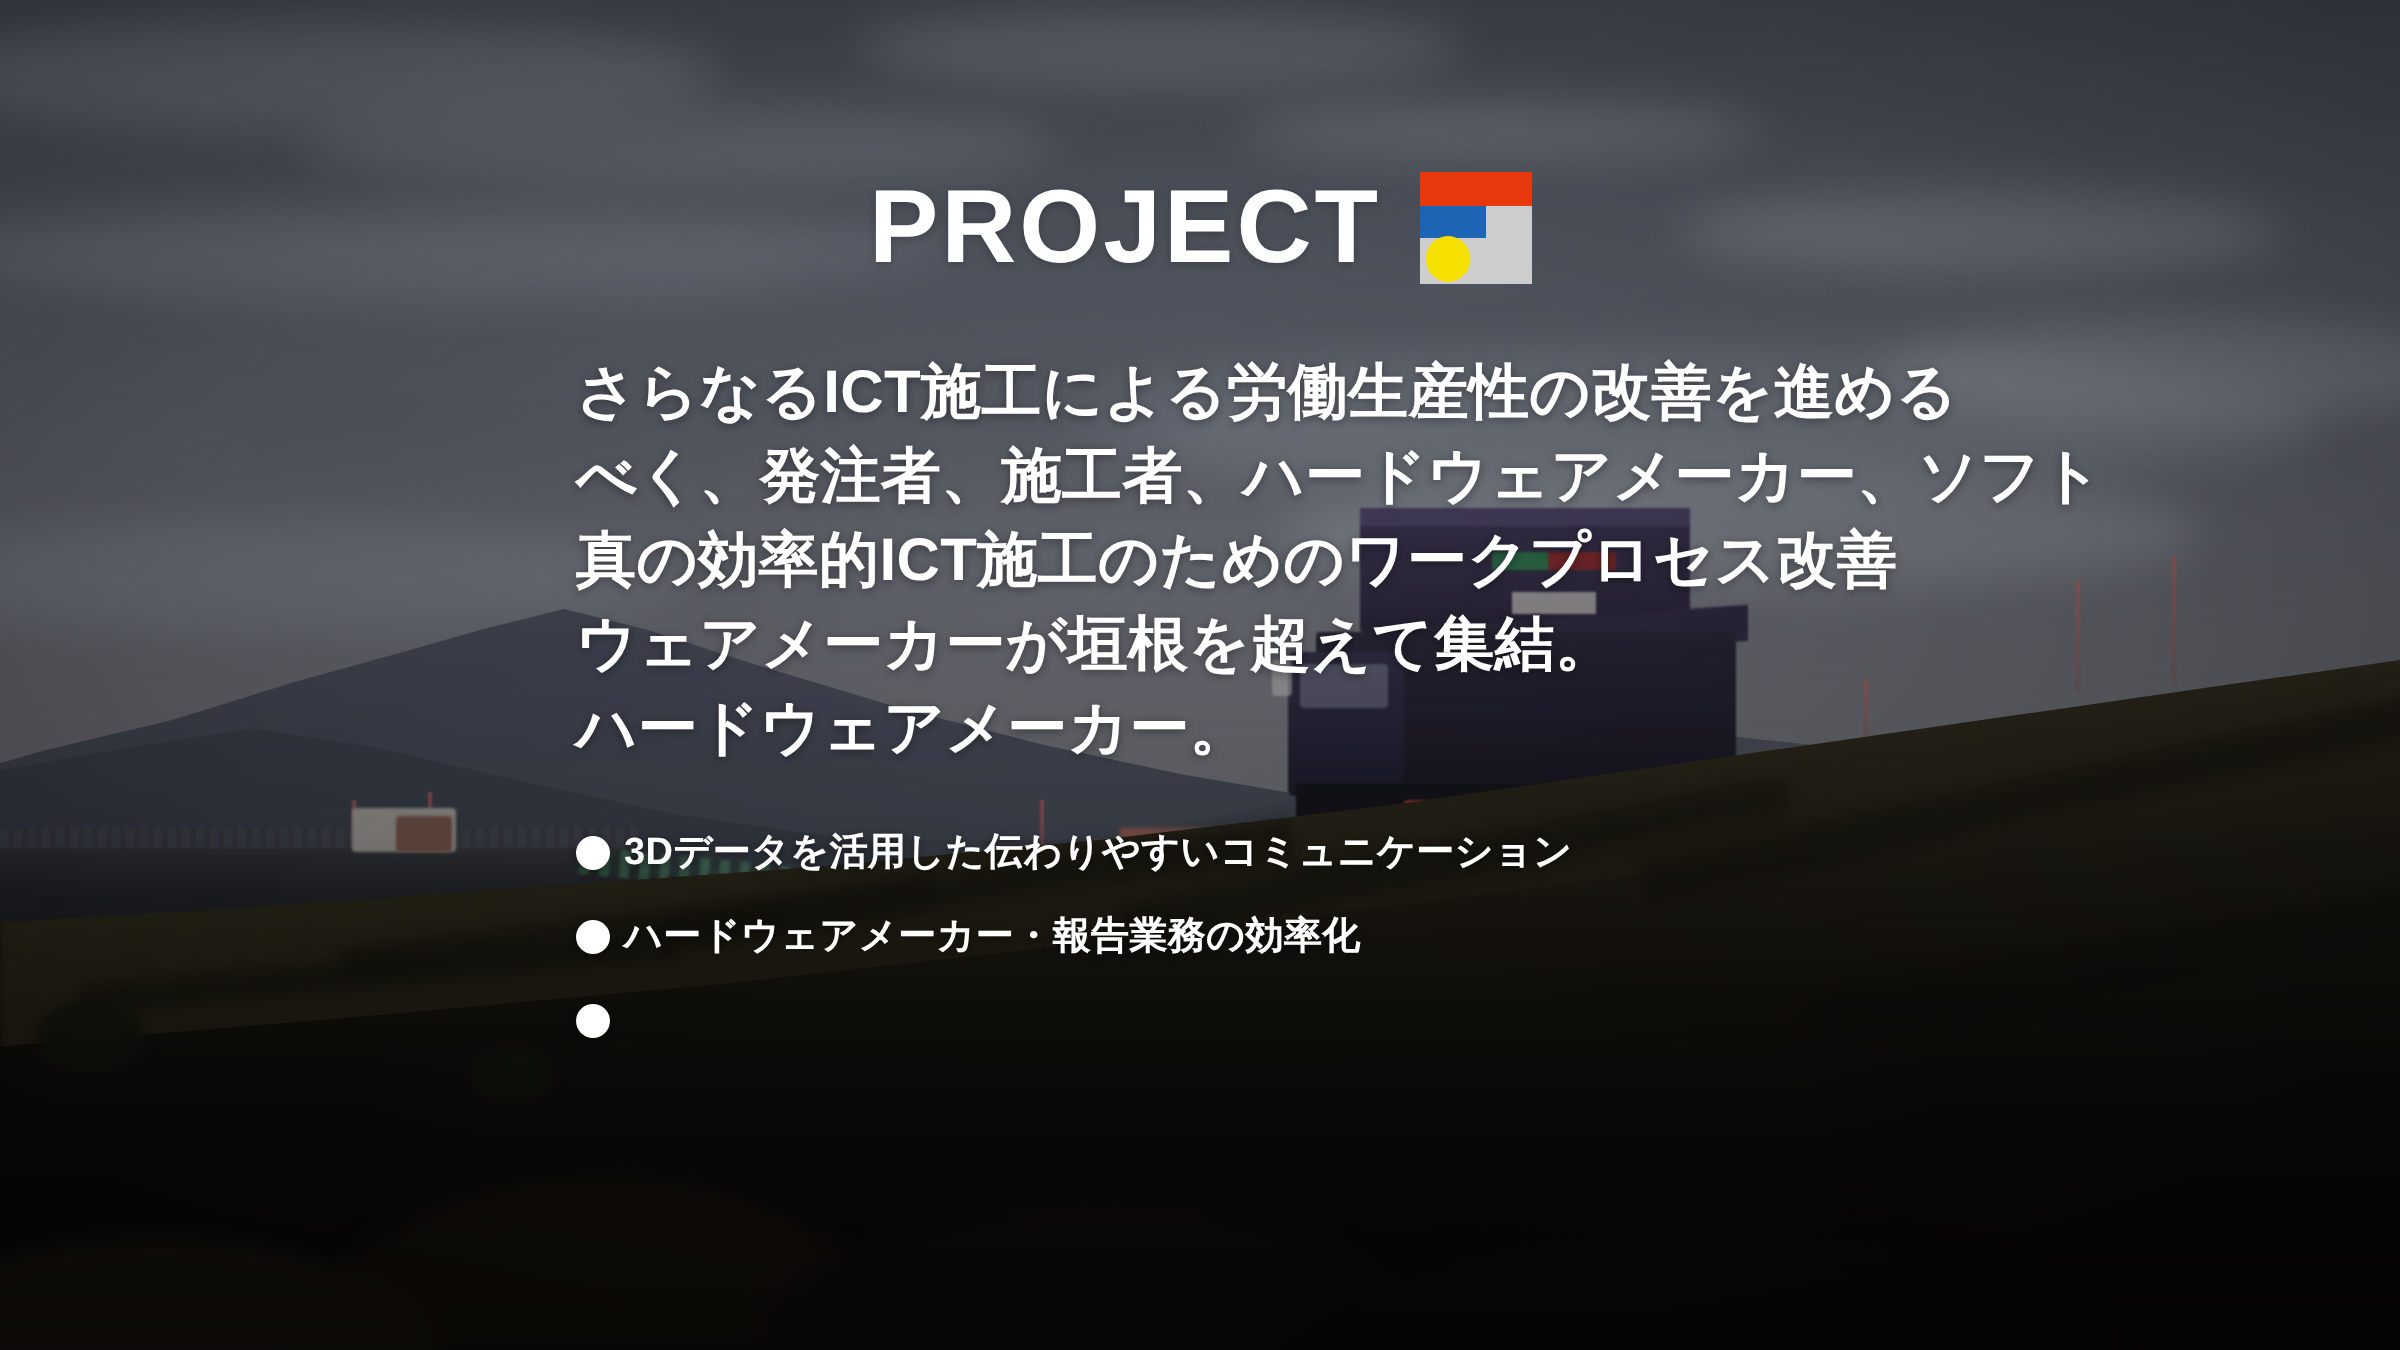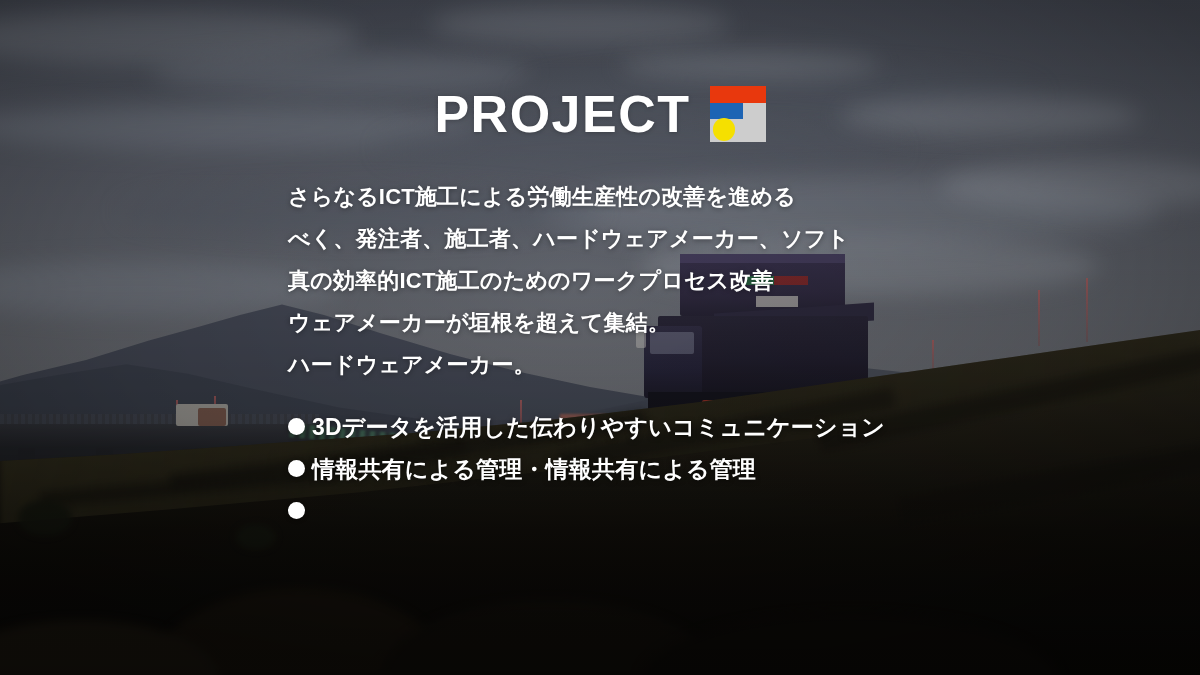--- a/index.html
+++ b/index.html
@@ -385,39 +385,39 @@
     background: #f5e000;
     border-radius: 50%;
   }
 
   .paragraph {
     position: absolute;
     left: 288px;
     top: 176px;
     width: 660px;
     color: #ffffff;
-    font-size: 22px;
+    font-size: 30px;
     font-weight: 700;
     line-height: 42px;
     letter-spacing: .2px;
     text-shadow: 0 1px 5px rgba(0,0,0,.40);
   }
   .paragraph .ln { display: block; white-space: nowrap; }
 
   .bullets {
     position: absolute;
     left: 288px;
     top: 406px;
     width: 700px;
   }
   .bullet {
     display: flex;
     align-items: flex-start;
     color: #ffffff;
-    font-size: 23px;
+    font-size: 19px;
     font-weight: 700;
     line-height: 42px;
     letter-spacing: .2px;
     white-space: nowrap;
     text-shadow: 0 1px 5px rgba(0,0,0,.55);
   }
   .bullet .dot {
     flex: 0 0 auto;
     width: 17px;
     height: 17px;
@@ -547,21 +547,21 @@
       <span class="ln">ハードウェアメーカー。</span>
     </div>
 
     <div class="bullets">
       <div class="bullet">
         <span class="dot"></span>
         <span>3Dデータを活用した伝わりやすいコミュニケーション</span>
       </div>
       <div class="bullet">
         <span class="dot"></span>
-        <span>情報共有による管理・情報共有による管理</span>
+        <span>ハードウェアメーカー・報告業務の効率化</span>
       </div>
       <div class="bullet">
         <span class="dot"></span>
       </div>
     </div>
 
   </div>
 </div>
 
 </body></html>

